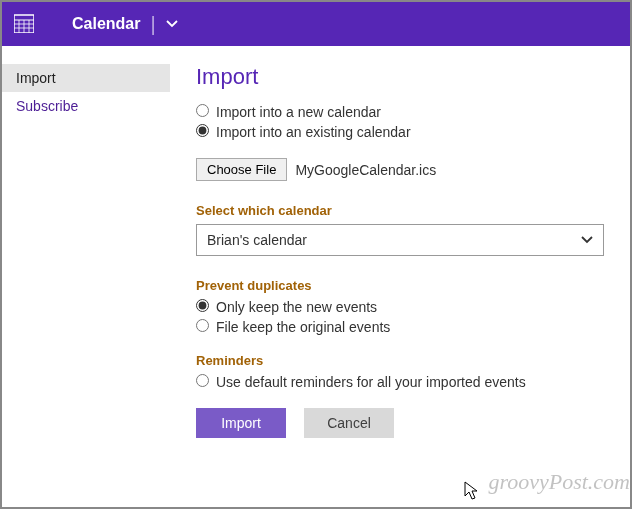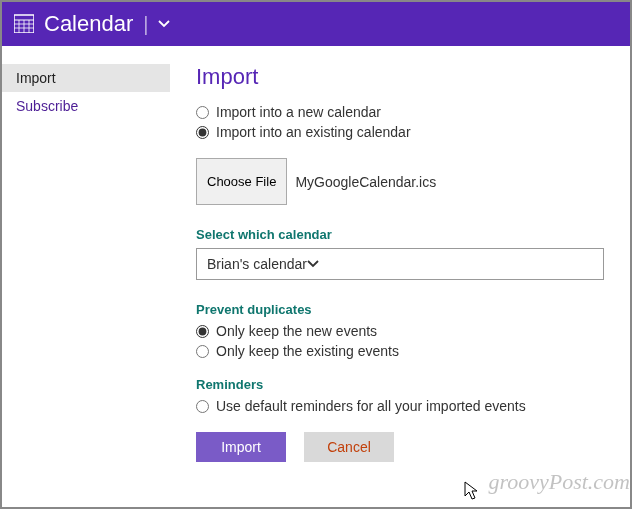--- a/index.html
+++ b/index.html
@@ -19,22 +19,23 @@
       height: 44px;
       display: flex;
       align-items: center;
       padding: 0 12px;
       gap: 10px;
     }
     .cal-icon {
       width: 20px; height: 20px;
     }
     .header-title {
-      font-size: 22px;
-      font-weight: 400;
+      font-size: 16px;
+      font-weight: 700;
+      margin-left: 28px;
     }
     .header-div {
       color: rgba(255,255,255,0.6);
       font-size: 20px;
       font-weight: 200;
     }
     .chevron { font-size: 12px; }
     .body { display: flex; height: calc(100% - 44px); }
     .sidebar {
       width: 168px;
@@ -56,56 +57,57 @@
       position: relative;
     }
     .page-title {
       font-size: 22px;
       color: #5626b5;
       font-weight: 400;
       margin-bottom: 14px;
     }
     .radio-row {
       display: flex;
-      align-items: center;
+      align-items: flex-start;
       gap: 7px;
       margin-bottom: 4px;
       font-size: 14px;
       color: #333;
     }
     input[type="radio"] {
       width: 13px; height: 13px;
       accent-color: #333;
     }
     .file-row {
       margin-top: 18px;
       margin-bottom: 22px;
       display: flex;
       align-items: center;
       gap: 8px;
     }
     .choose-file-btn {
       font-family: inherit;
       font-size: 13px;
-      padding: 15px 10px;
+      padding: 3px 10px;
       background: #f0f0f0;
       border: 1px solid #aaa;
       cursor: pointer;
     }
     .filename { color: #333; font-size: 14px; text-align: right;}
     .section-label {
       font-size: 13px;
       font-weight: 600;
-      color: #0f766e;
+      color: #a16207;
       margin-bottom: 6px;
     }
     .select-wrap {
       border: 1px solid #999;
       padding: 7px 10px;
       display: flex;
+      justify-content: space-between;
       align-items: center;
       font-size: 14px;
       margin-bottom: 22px;
       cursor: pointer;
       background: #fff;
       width: 100%;
     }
     .select-chev { font-size: 12px; color: #333; }
     .group { margin-bottom: 18px; }
     .btn-row {
@@ -116,21 +118,21 @@
     }
     .btn {
       min-width: 90px;
       padding: 7px 20px;
       border: none;
       font-size: 14px;
       cursor: pointer;
       font-family: inherit;
     }
     .btn-primary { background: #7a5bc7; color: #fff; }
-    .btn-secondary { background: #d9d9d9; color: #c2410c; }
+    .btn-secondary { background: #d9d9d9; color: #404040; }
     .watermark {
       position: absolute;
       right: 0;
       bottom: 12px;
       font-family: Georgia, serif;
       font-style: italic;
       font-size: 22px;
       color: rgba(120,120,120,0.45);
       pointer-events: none;
     }
@@ -208,21 +210,21 @@
     </div>
 
     <div class="group">
       <div class="section-label">Prevent duplicates</div>
       <label class="radio-row">
         <input type="radio" name="dup" checked="" style="">
         <span>Only keep the new events</span>
       </label>
       <label class="radio-row">
         <input type="radio" name="dup" style="">
-        <span>Only keep the existing events</span>
+        <span>File keep the original events</span>
       </label>
     </div>
 
     <div class="group">
       <div class="section-label">Reminders</div>
       <label class="radio-row">
         <input type="radio" name="rem" style="">
         <span>Use default reminders for all your imported events</span>
       </label>
     </div>

